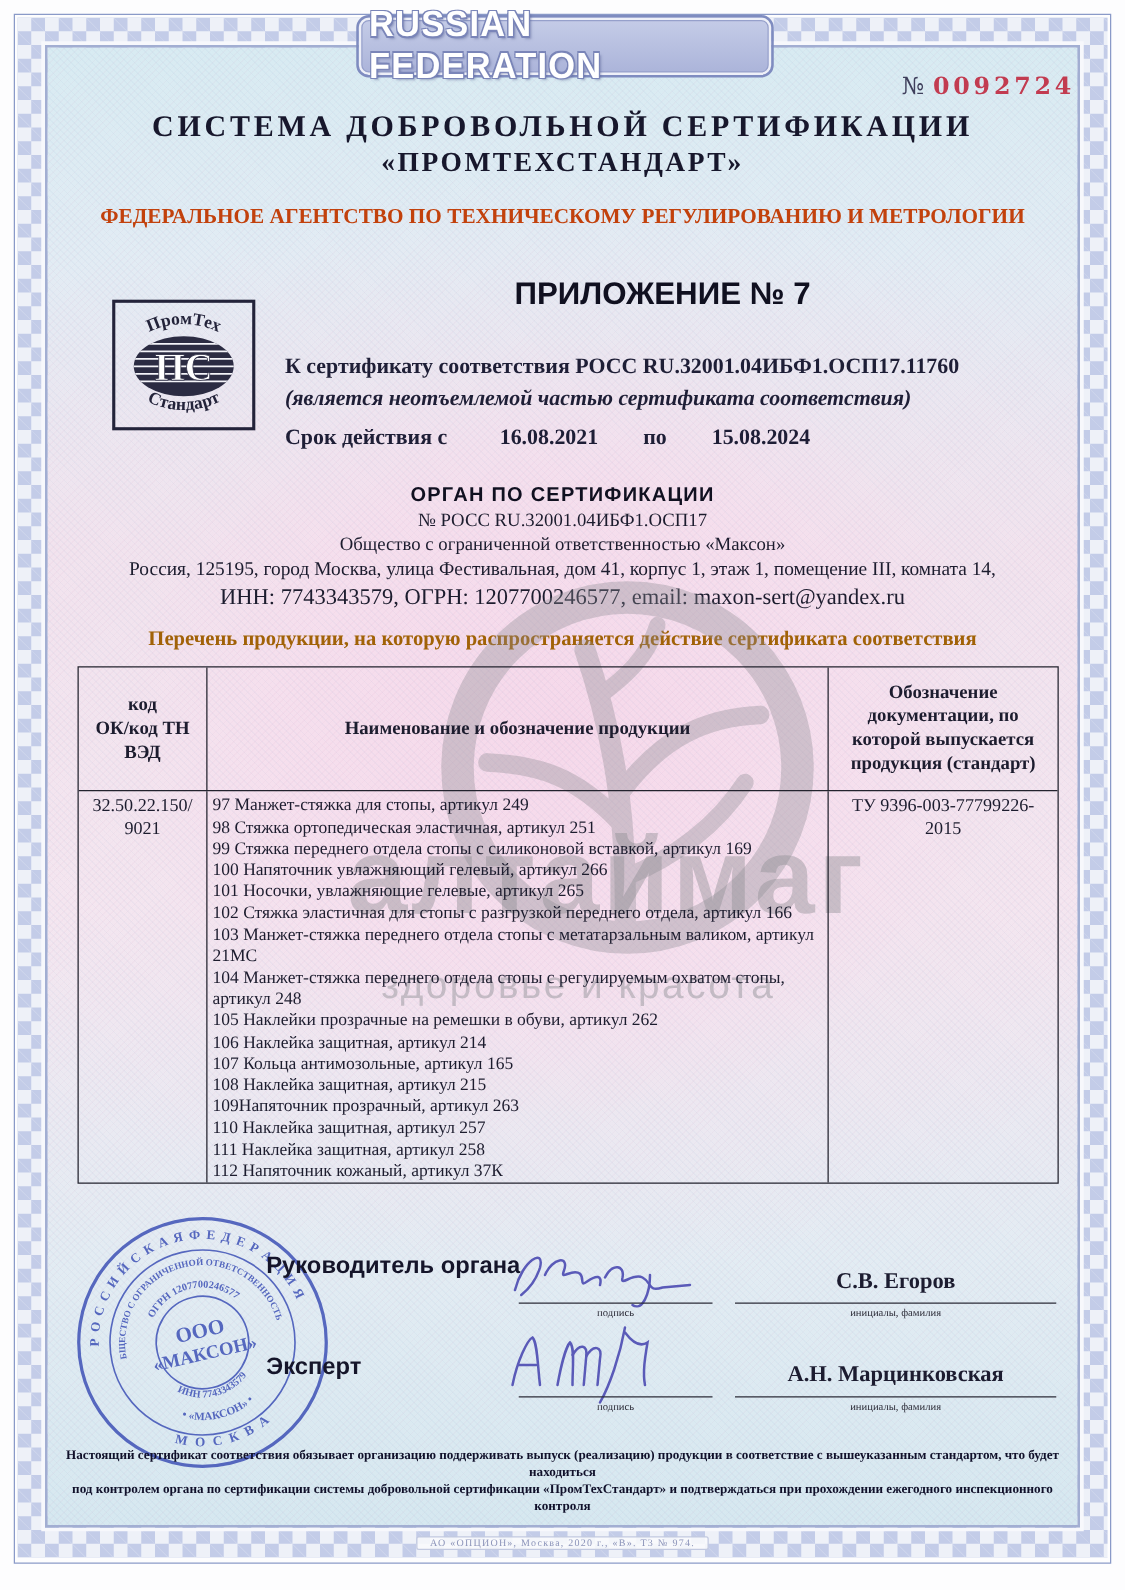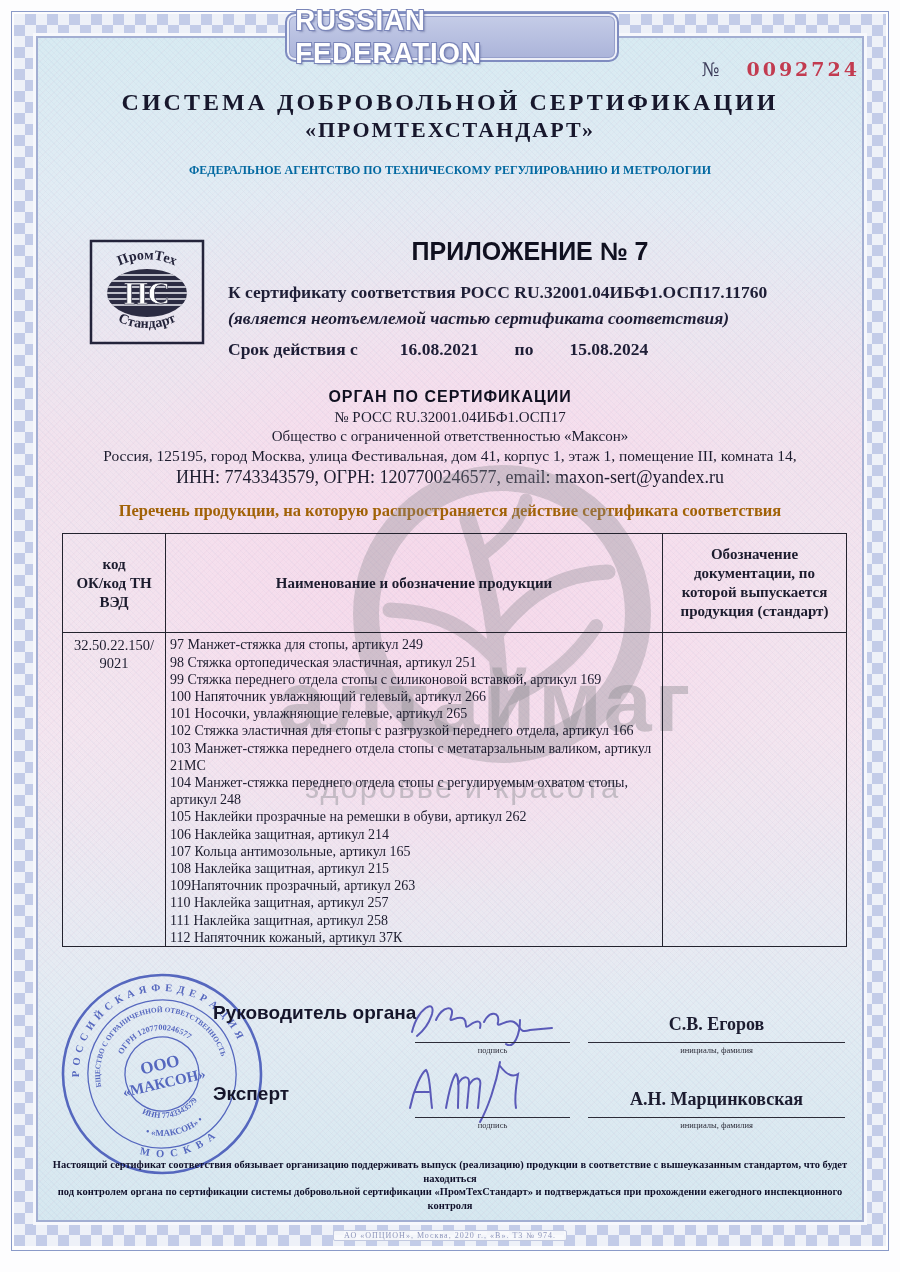--- a/index.html
+++ b/index.html
@@ -27,28 +27,28 @@
     border:2px solid #7f8cc0;border-radius:10px;
     box-shadow:inset 0 0 0 2px #eef0f8,inset 0 0 0 3px #96a0cb;
     display:flex;align-items:center;justify-content:center;}
   .banner span{font-family:"Liberation Sans",sans-serif;font-weight:700;font-size:29px;
     letter-spacing:1px;color:#ffffff;transform:scaleX(.95);
     text-shadow:1px 1px 0 #7a85b8,-1px -1px 0 #7a85b8,1px -1px 0 #7a85b8,-1px 1px 0 #7a85b8,2px 2px 2px rgba(90,100,150,.5);}
   
   .num{position:absolute;left:560px;top:58px;width:300px;text-align:right;padding-right:28px;
     font-family:"DejaVu Serif",serif;font-size:19px;}
   .num .pre{color:#3f3f5c;letter-spacing:1px;}
-  .num .digits{color:#c23b50;letter-spacing:3px;font-weight:600;margin-left:20px;}
+  .num .digits{color:#c23b50;letter-spacing:3px;font-weight:600;}
   .ctr{left:40px;right:40px;text-align:center;}
   .title1{top:89px;font-weight:700;font-size:24px;letter-spacing:3px;color:#17172c;}
   .title2{top:117px;font-weight:700;font-size:22px;letter-spacing:2px;color:#17172c;}
   .registry{top:146px;font-weight:700;font-size:14px;color:#181830;}
-  .agency{top:163px;font-weight:700;font-size:12px;color:#0369a1;}
-  
-  .annex-title{left:220px;top:237px;width:620px;text-align:center;
+  .agency{top:163px;font-weight:700;font-size:17px;color:#c2410c;}
+  
+  .annex-title{left:220px;top:221px;width:620px;text-align:center;
     font-family:"Liberation Sans",sans-serif;font-weight:700;font-size:25px;color:#101020;}
   .a-line{left:228px;font-weight:600;font-size:17.5px;color:#1e1e36;}
   .validity{left:228px;top:339px;display:flex;font-weight:700;font-size:17.5px;color:#1e1e36;}
   .validity .gap1{width:42px;} .validity .gap2{width:36px;}
   
   .org-title{top:388px;font-family:"Liberation Sans",sans-serif;font-weight:700;font-size:16px;letter-spacing:1px;color:#101020;}
   .org-num{top:409px;font-size:15px;}
   .org-co{top:428px;font-size:15px;}
   .org-addr{top:447px;font-size:15.5px;}
   .org-cont{top:467px;font-size:18px;}
@@ -199,20 +199,23 @@
         <div>104 Манжет-стяжка переднего отдела стопы с регулируемым охватом стопы, артикул 248</div>
         <div>105 Наклейки прозрачные на ремешки в обуви, артикул 262</div>
         <div>106 Наклейка защитная, артикул 214</div>
         <div>107 Кольца антимозольные, артикул 165</div>
         <div>108 Наклейка защитная, артикул 215</div>
         <div>109Напяточник прозрачный, артикул 263</div>
         <div>110 Наклейка защитная, артикул 257</div>
         <div>111 Наклейка защитная, артикул 258</div>
         <div>112 Напяточник кожаный, артикул 37К</div>
       </div>
+      <div class="c3 b3">
+        <div>ТУ 9396-003-77799226-2015</div>
+      </div>
     </div>
   </div>
 
   <svg class="abs" style="left:56px;top:968px;transform:rotate(-13deg);opacity:.88;z-index:2;" width="212" height="212" viewBox="0 0 212 212">
     <defs>
       <path id="arcA1" d="M 23,106 A 83,83 0 0 1 189,106"></path>
       <path id="arcA2" d="M 23,106 A 83,83 0 0 0 189,106"></path>
       <path id="arcB1" d="M 44,106 A 62,62 0 0 1 168,106"></path>
       <path id="arcB2" d="M 44,106 A 62,62 0 0 0 168,106"></path>
       <path id="arcC1" d="M 62,106 A 44,44 0 0 1 150,106"></path>

